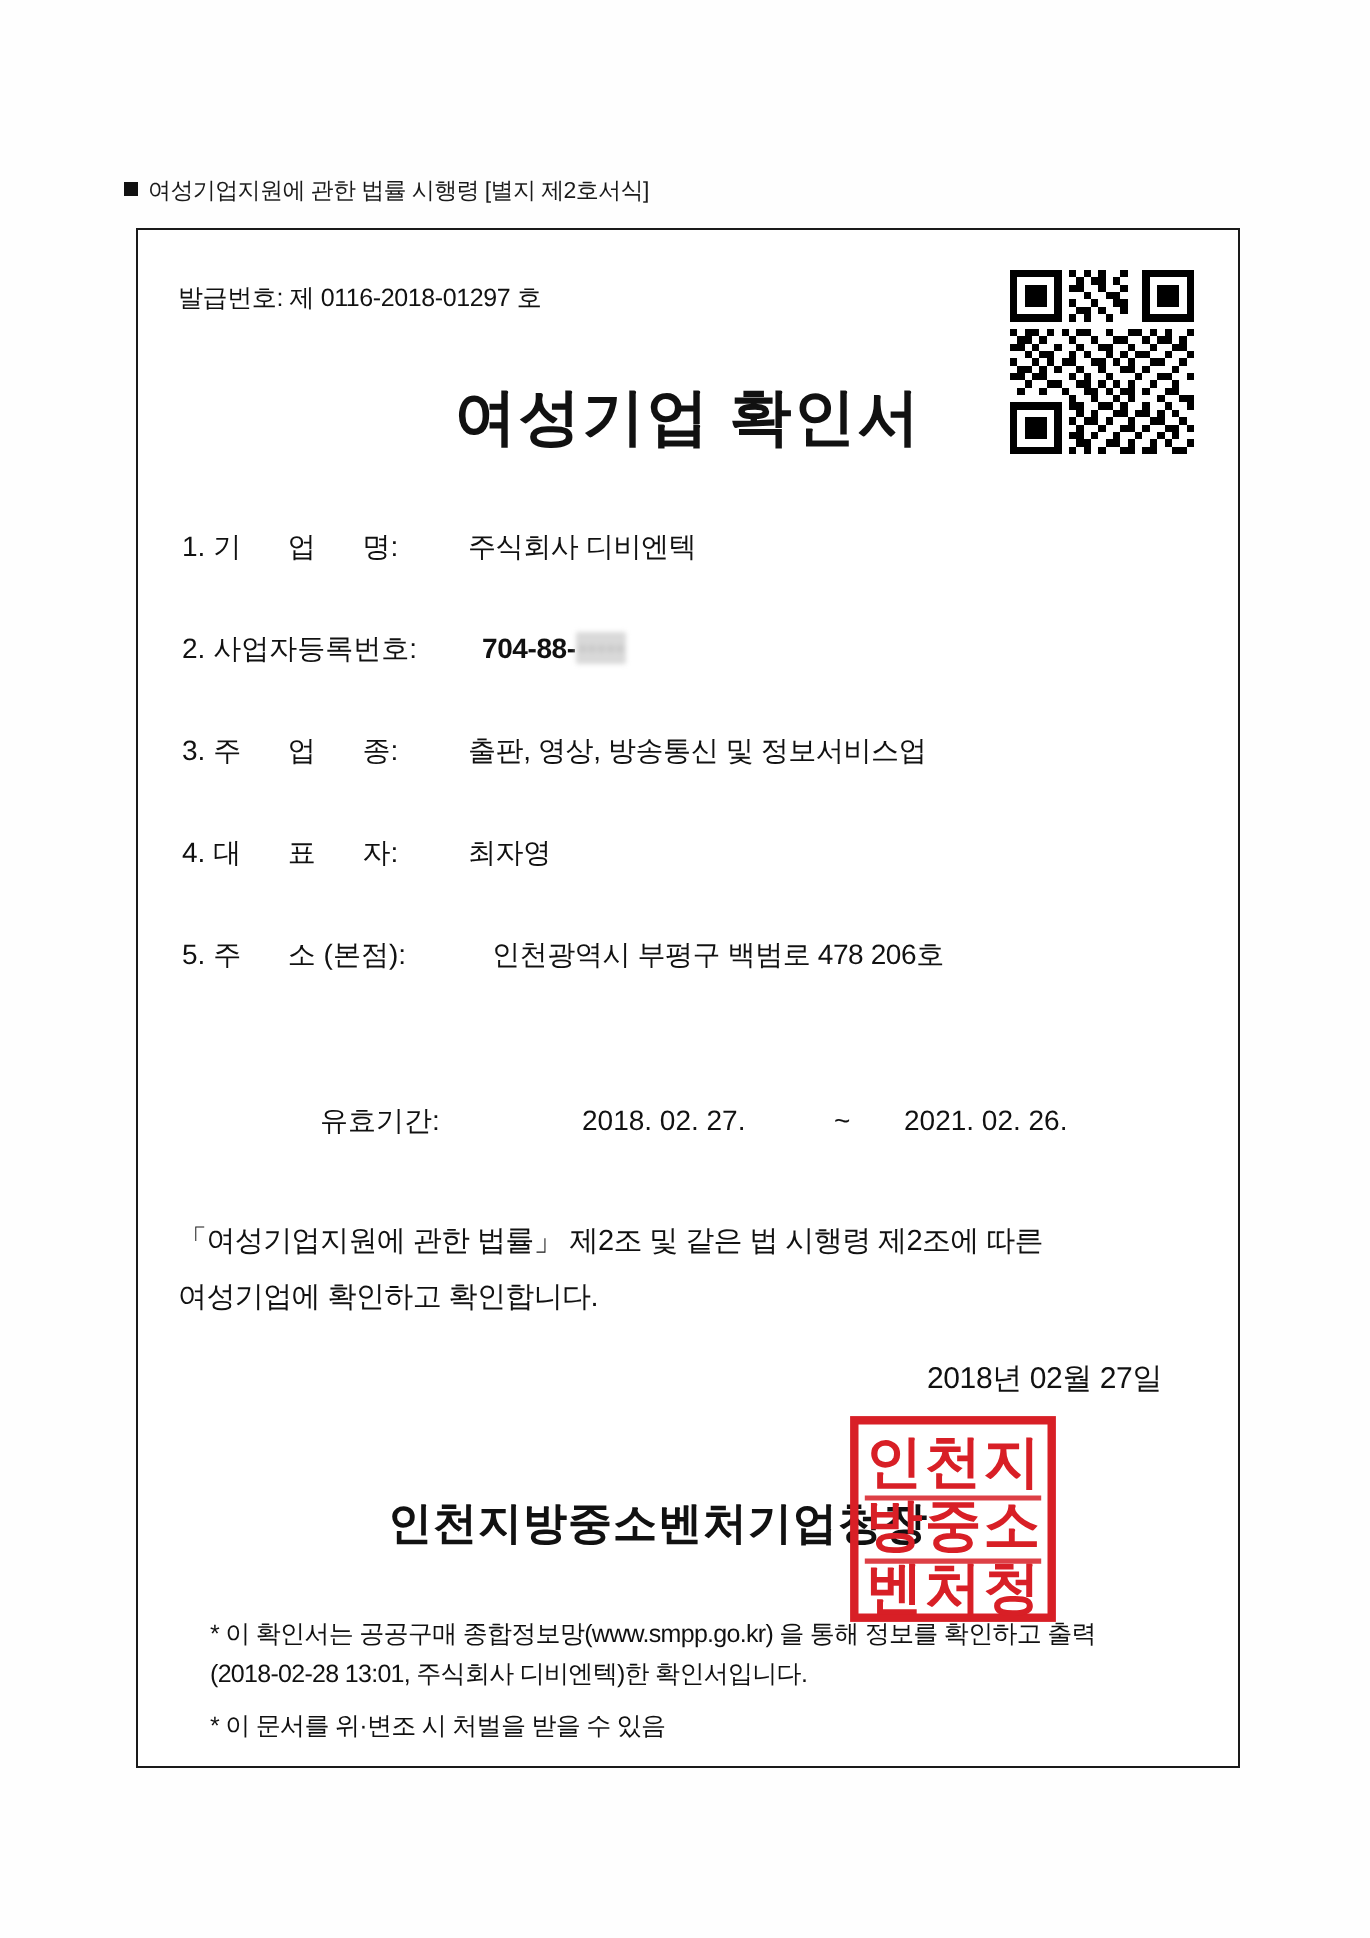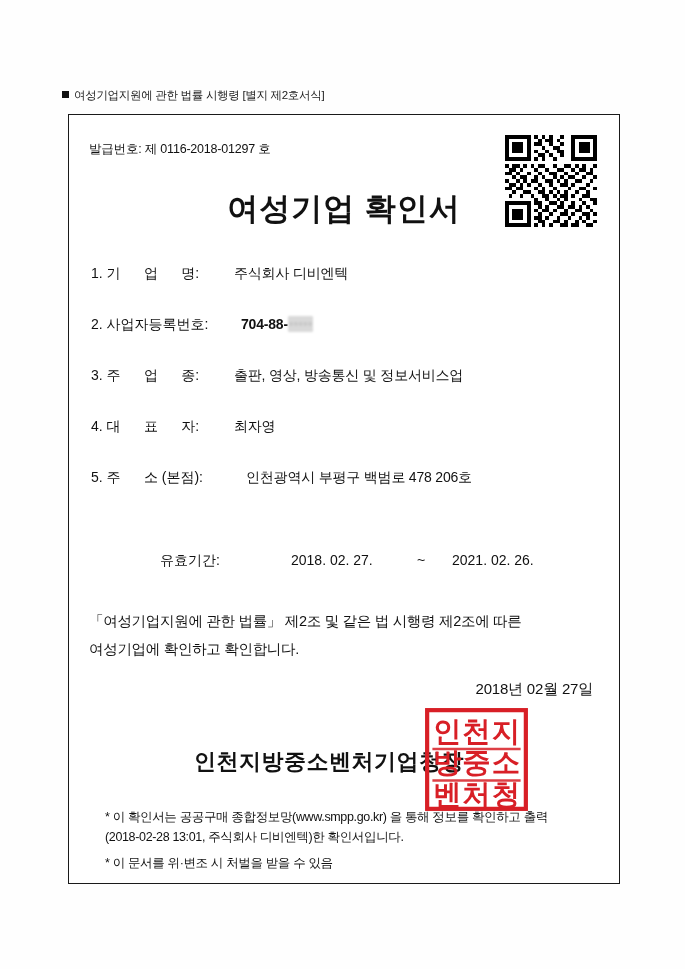--- a/index.html
+++ b/index.html
@@ -158,21 +158,21 @@
     left: 20px;
     right: 22px;
     top: 492px;
     font-size: 14.5px;
     line-height: 28px;
     letter-spacing: -0.3px;
   }
 
   .doc-date {
     position: absolute;
-    right: 26px;
+    right: 38px;
     top: 565px;
     font-size: 15px;
     letter-spacing: -0.2px;
   }
 
   .issuer {
     position: absolute;
     left: 0;
     right: 0;
     top: 632px;

